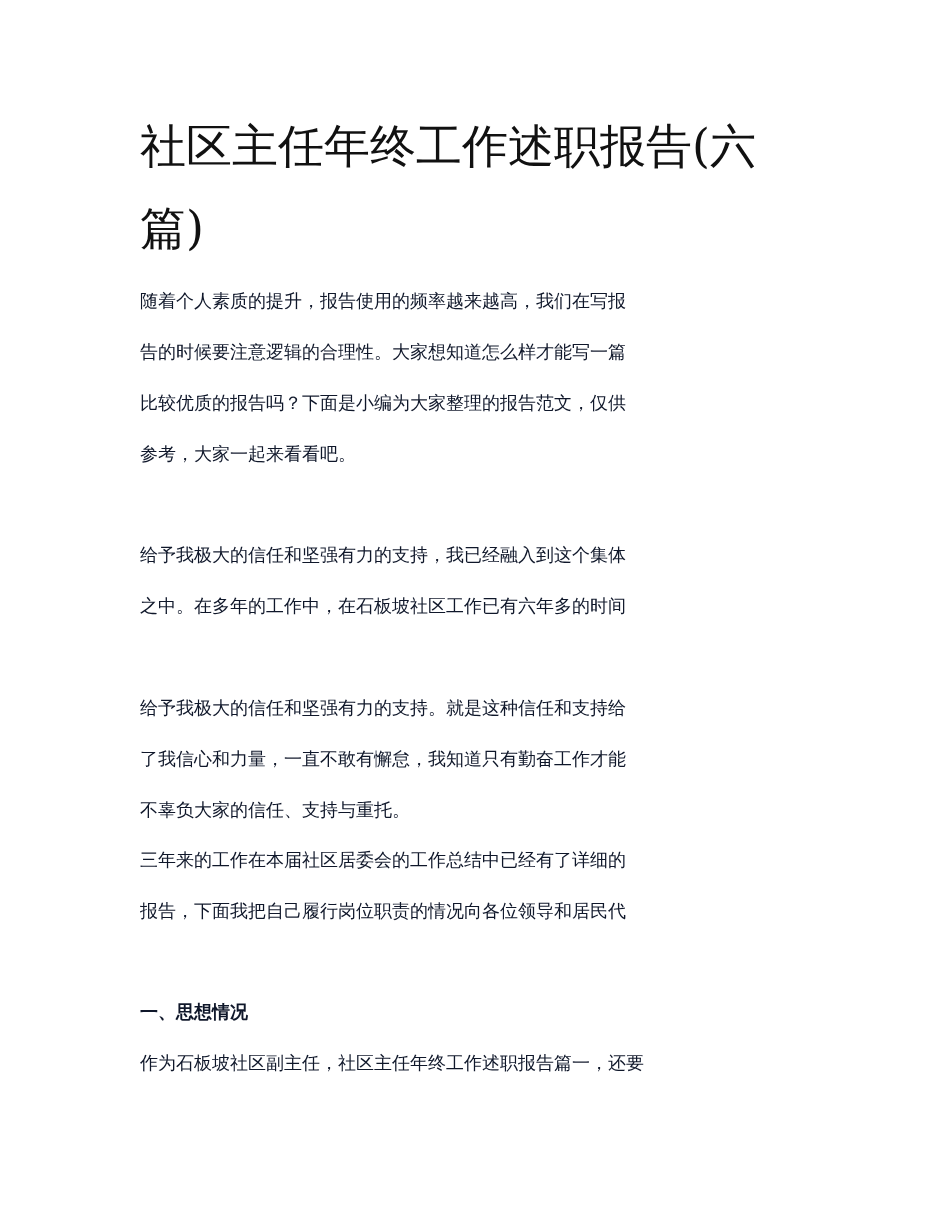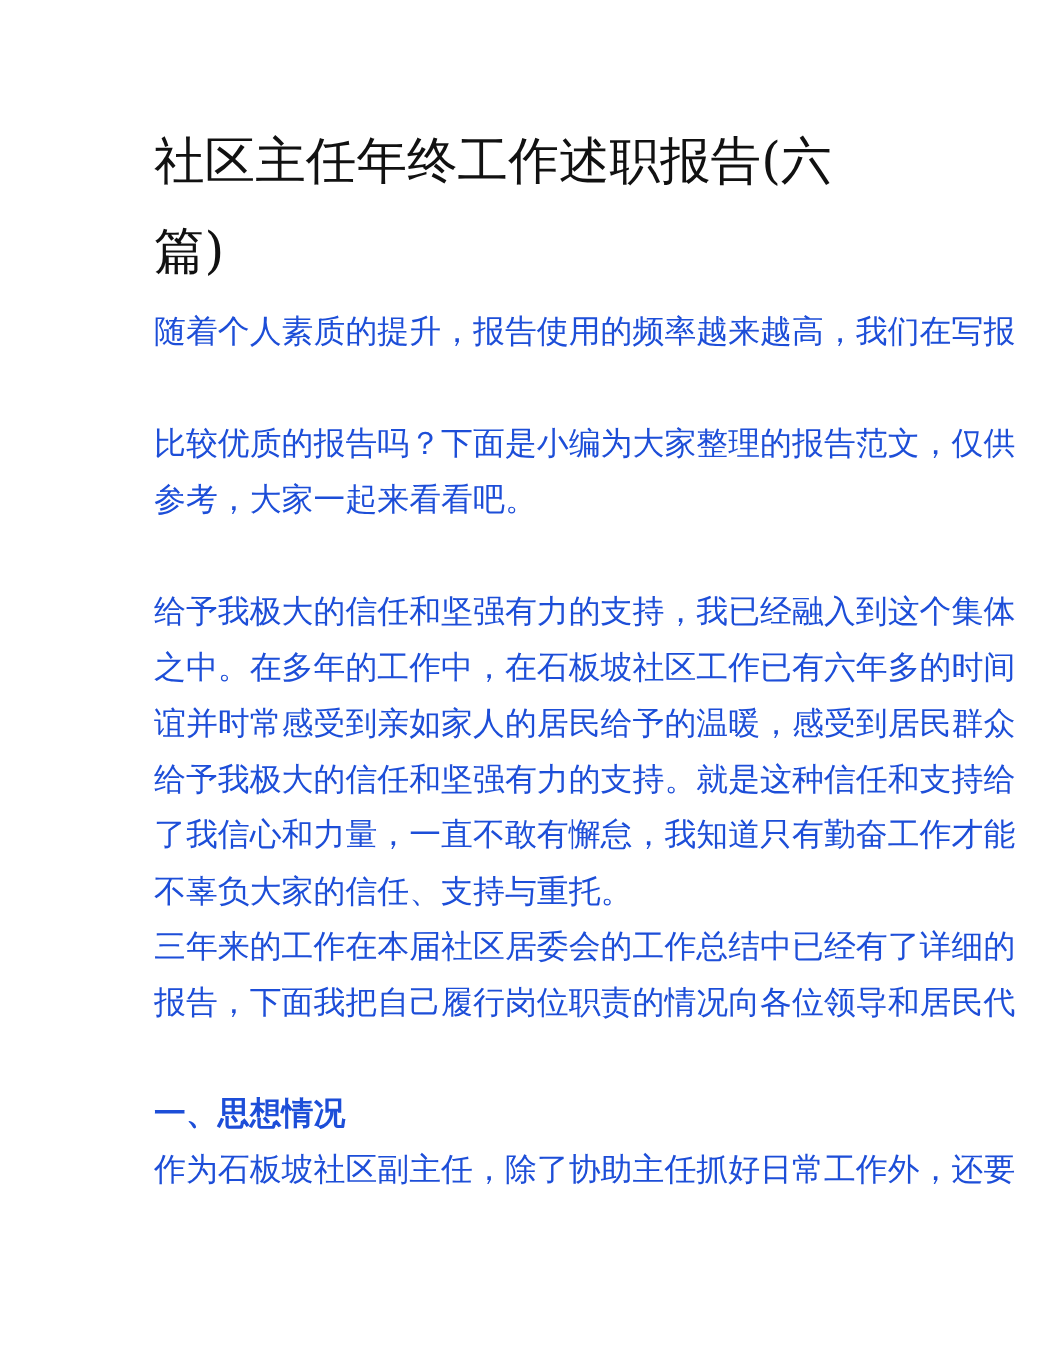--- a/index.html
+++ b/index.html
@@ -26,46 +26,46 @@
       left: 140px;
       font-size: 46px;
       line-height: 56px;
       white-space: nowrap;
       letter-spacing: 0px;
       color: #111;
     }
     .body-line {
       position: absolute;
       left: 140px;
-      font-size: 29px;
+      font-size: 18px;
       line-height: 30px;
       white-space: nowrap;
-      color: #1d4ed8;
+      color: #0f172a;
     }
   </style>
 </head>
 <body>
 
 <div class="page">
 
   <div class="title-line" style="top:118px;">社区主任年终工作述职报告(六</div>
   <div class="title-line" style="top:200px;">篇)</div>
 
   <div class="body-line" style="top:286px;">随着个人素质的提升，报告使用的频率越来越高，我们在写报</div>
+  <div class="body-line" style="top:337px;">告的时候要注意逻辑的合理性。大家想知道怎么样才能写一篇</div>
   <div class="body-line" style="top:388px;">比较优质的报告吗？下面是小编为大家整理的报告范文，仅供</div>
   <div class="body-line" style="top:439px;">参考，大家一起来看看吧。</div>
 
 
   <div class="body-line" style="top:540px;">给予我极大的信任和坚强有力的支持，我已经融入到这个集体</div>
   <div class="body-line" style="top:591px;">之中。在多年的工作中，在石板坡社区工作已有六年多的时间</div>
-  <div class="body-line" style="top:642px;">谊并时常感受到亲如家人的居民给予的温暖，感受到居民群众</div>
   <div class="body-line" style="top:693px;">给予我极大的信任和坚强有力的支持。就是这种信任和支持给</div>
   <div class="body-line" style="top:744px;font-family:Liberation Serif, serif;">了我信心和力量，一直不敢有懈怠，我知道只有勤奋工作才能</div>
   <div class="body-line" style="top:795px;">不辜负大家的信任、支持与重托。</div>
 
   <div class="body-line" style="top:845px;">三年来的工作在本届社区居委会的工作总结中已经有了详细的</div>
   <div class="body-line" style="top:896px;">报告，下面我把自己履行岗位职责的情况向各位领导和居民代</div>
 
   <div class="body-line" style="top:997px;font-weight:bold;">一、思想情况</div>
 
-  <div class="body-line" style="top:1048px;">作为石板坡社区副主任，除了协助主任抓好日常工作外，还要</div>
+  <div class="body-line" style="top:1048px;">作为石板坡社区副主任，社区主任年终工作述职报告篇一，还要</div>
 
 </div>
 
 </body></html>

